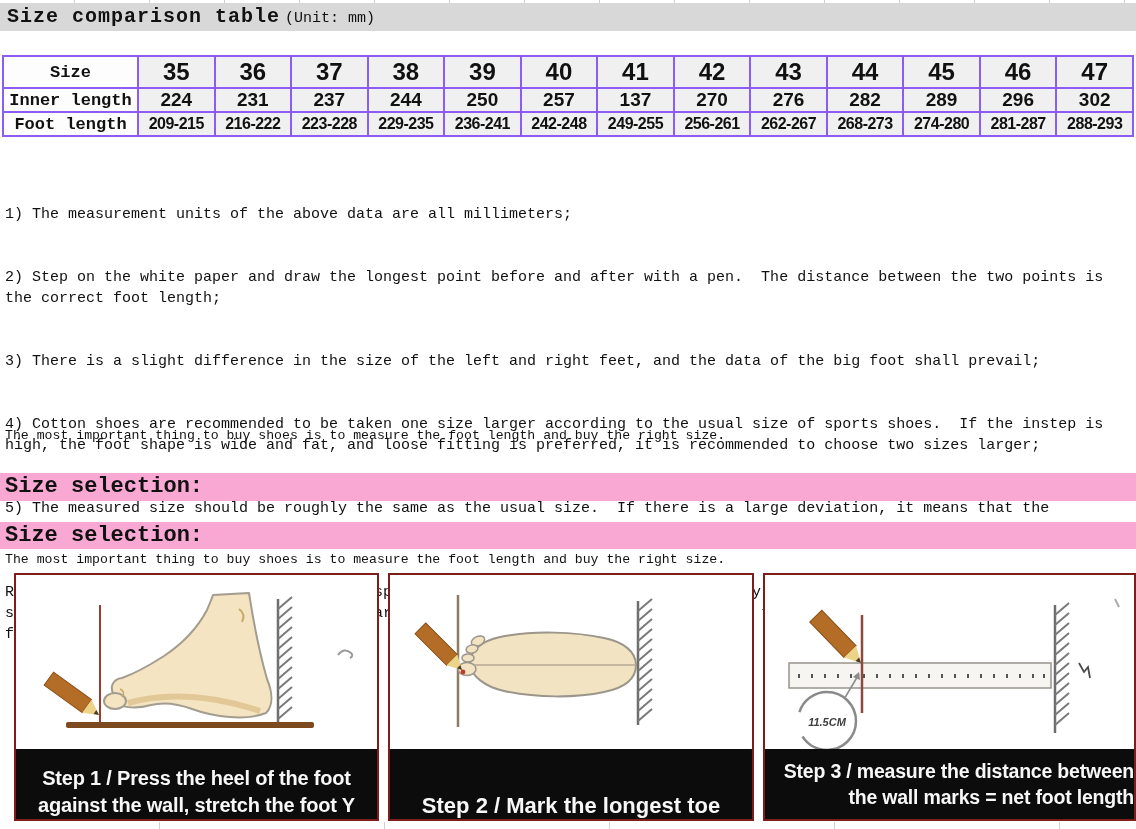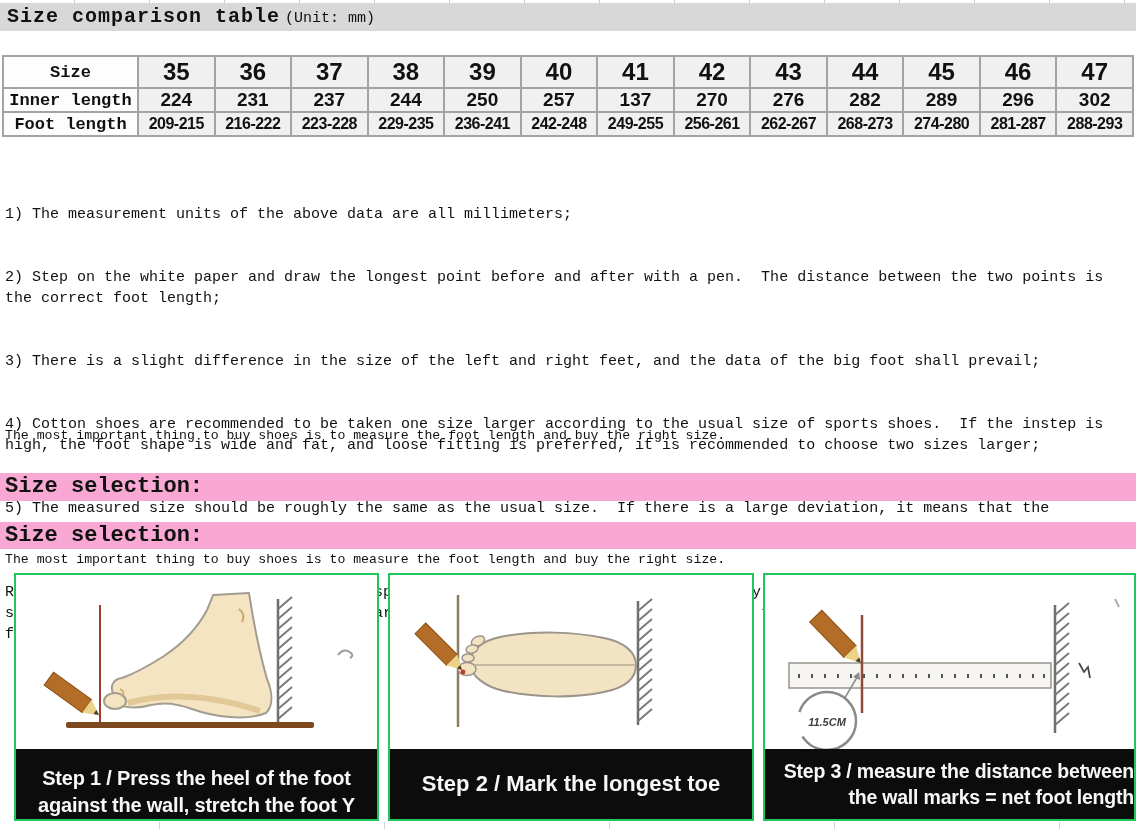--- a/index.html
+++ b/index.html
@@ -14,21 +14,21 @@
 
   
   .titlebar{position:absolute;left:0;top:3px;width:1136px;height:28px;background:#d8d8d8;
             line-height:28px;white-space:nowrap;}
   .title-main{font-weight:bold;font-size:20px;letter-spacing:1px;margin-left:7px;}
   .title-unit{font-size:15px;margin-left:5px;}
 
   
   table.sizes{position:absolute;left:2px;top:55px;width:1132px;border-collapse:collapse;
               table-layout:fixed;}
-  table.sizes th,table.sizes td{border:2px solid #a3a3a3;padding:0;text-align:center;
+  table.sizes th,table.sizes td{border:2px solid #8b5cf6;padding:0;text-align:center;
               overflow:hidden;white-space:nowrap;}
   table.sizes .rowlabel{width:133px;background:#fdfdfd;font-family:"Liberation Mono",monospace;
               font-size:17px;font-weight:600;}
   table.sizes td{background:#f0f0f0;font-family:"Liberation Sans",sans-serif;font-weight:bold;}
   tr.row-size{height:32px;}      tr.row-size td{font-size:24px;}
   tr.row-inner{height:14px;}     tr.row-inner td{font-size:19px;}
   tr.row-foot{height:24px;}      tr.row-foot td{font-size:16px;letter-spacing:-0.5px;}
 
   
   .notes{position:absolute;left:5px;top:162px;width:1120px;font-size:15px;line-height:21px;
@@ -37,32 +37,32 @@
 
   .important-note-1{position:absolute;left:5px;top:428px;font-size:13.2px;white-space:nowrap;}
   .heading-bar{position:absolute;left:0;width:1136px;background:#f9a8d4;font-weight:bold;
          font-size:22px;white-space:nowrap;}
   .bar1{top:473px;height:28px;line-height:28px;}
   .bar2{top:522px;height:27px;line-height:27px;}
   .heading-bar span{margin-left:5px;}
   .important-note-2{position:absolute;left:5px;top:552px;font-size:13.2px;white-space:nowrap;}
 
   
-  .panel{position:absolute;top:573px;height:248px;background:#fff;border:2px solid #22c55e;
+  .panel{position:absolute;top:573px;height:248px;background:#fff;border:2px solid #7f1d1d;
          box-sizing:border-box;}
   .panel1{left:14px;width:365px;}
   .panel2{left:388px;width:366px;}
   .panel3{left:763px;width:373px;}
   .panel svg{display:block;}
   .caption{position:absolute;left:0;bottom:0;width:100%;height:70px;background:#0c0c0c;
            color:#f7f7f7;font-family:"Liberation Sans",sans-serif;font-weight:600;
            box-sizing:border-box;overflow:hidden;}
   .caption .cline{white-space:nowrap;}
   .cap1{padding-top:16px;text-align:center;font-size:20px;line-height:27px;letter-spacing:-0.2px;}
-  .cap2{display:flex;align-items:center;justify-content:center;font-size:22px;}
+  .cap2{display:flex;align-items:flex-end;justify-content:center;font-size:22px;}
   .cap3{padding:9px 0 16px 12px;text-align:right;font-size:19.5px;line-height:26px;letter-spacing:-0.2px;}
   .measure-label{font:italic bold 11px "Liberation Sans",sans-serif;fill:#3f3f3f;}
 </style>
 </head>
 <body>
 
 <div class="page">
 
   <div class="ticks-top"></div>
 

